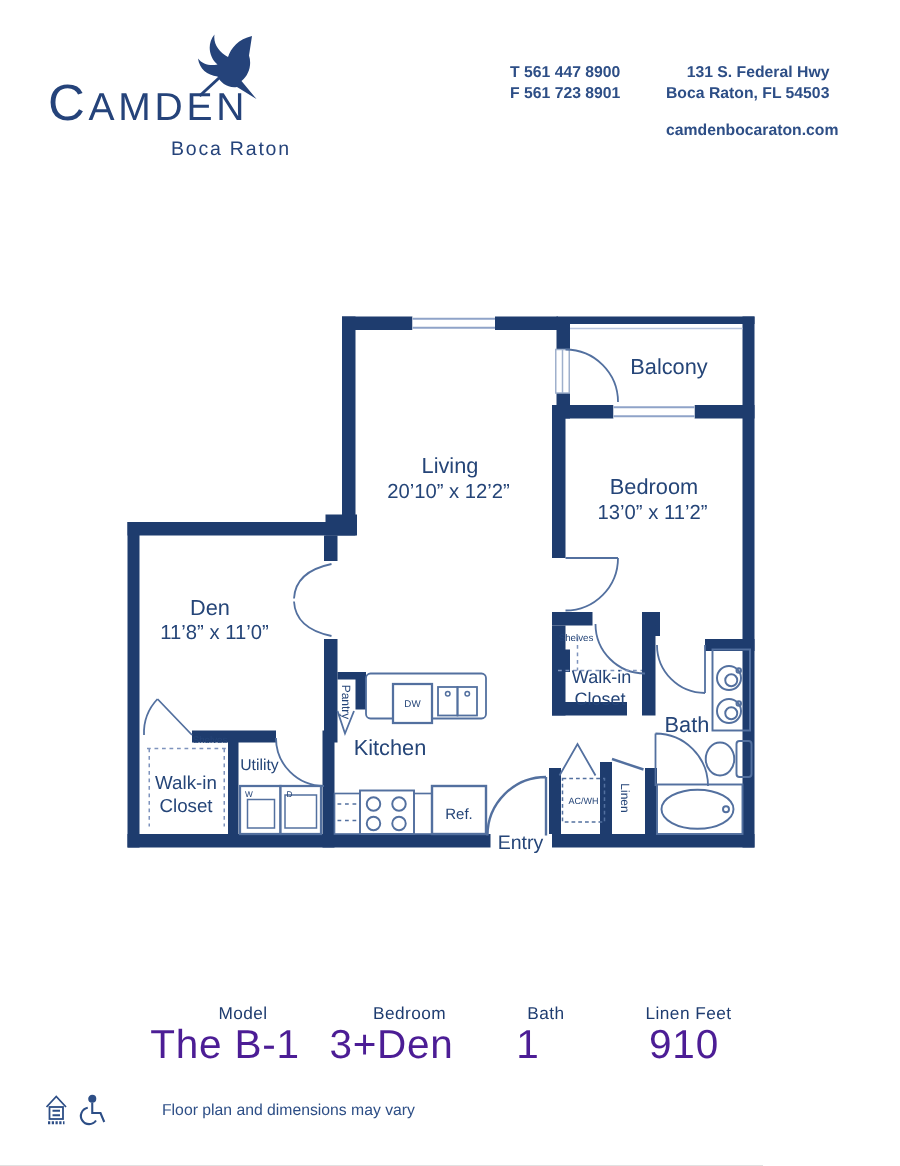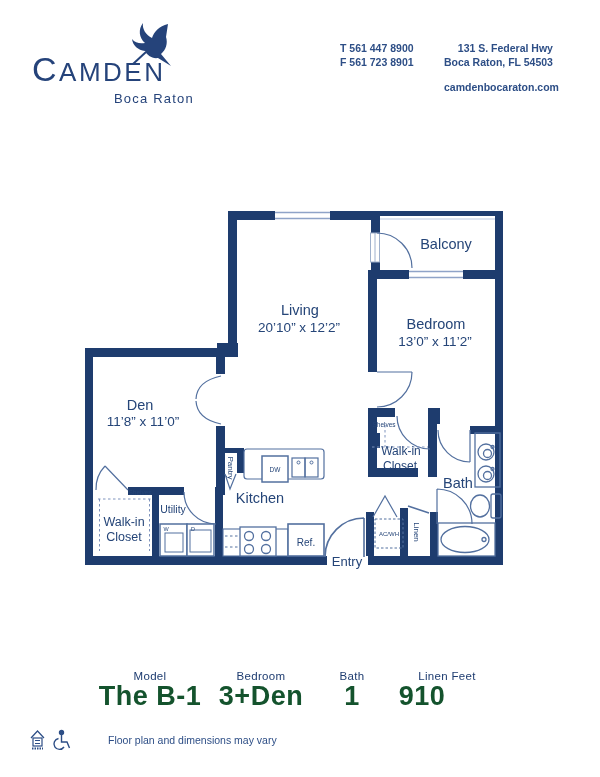--- a/index.html
+++ b/index.html
@@ -12,22 +12,22 @@
   
   #brand{left:32px;top:52px;color:#25437a;font-family:Liberation Sans, sans-serif;letter-spacing:2.5px;line-height:34px;white-space:nowrap;}
   #brand .big{font-size:34px;}
   #brand .rest{font-size:26px;}
   #brand-sub{left:86px;top:91px;color:#25437a;font-size:13px;letter-spacing:1.2px;margin-left:28px;}
   .contact{color:#2d4e86;font-size:10.5px;line-height:13.5px;white-space:nowrap;font-weight:bold;}
   #contact-phone{left:340px;top:42px;}
   #contact-addr{left:444px;top:42px;text-align:right;}
   #contact-web{left:444px;top:81px;text-align:right;}
   
-  .col-label{top:670px;transform:translateX(-50%);color:#1e3c70;font-size:11.5px;letter-spacing:.3px;white-space:nowrap;}
-  .col-value{top:681px;transform:translateX(-50%);color:#14532d;font-size:27px;letter-spacing:.5px;white-space:nowrap;font-weight:bold;}
+  .col-label{top:670px;transform:translateX(-50%);color:#1e3c70;font-size:11.5px;letter-spacing:.3px;white-space:nowrap;margin-left:12px;}
+  .col-value{top:681px;transform:translateX(-50%);color:#4c1d95;font-size:27px;letter-spacing:.5px;white-space:nowrap;}
   
   #disclaimer-text{left:76px;top:734px;color:#2d4e86;font-size:10.5px;margin-left:32px;}
   
   #plan{left:0;top:0;}
   text{font-family:"Liberation Sans",sans-serif;fill:#254578;}
   .room{font-size:14.5px;}
   .dims{font-size:13.5px;}
   .small{font-size:10.5px;}
   .tiny{font-size:6.5px;}
 </style>
@@ -215,21 +215,21 @@
   </svg>
 
   <div>
     <div class="abs col-label" style="left:150px">Model</div>
     <div class="abs col-value" style="left:150px">The B-1</div>
     <div class="abs col-label" style="left:261px">Bedroom</div>
     <div class="abs col-value" style="left:261px">3+Den</div>
     <div class="abs col-label" style="left:352px">Bath</div>
     <div class="abs col-value" style="left:352px">1</div>
     <div class="abs col-label" style="left:447px">Linen Feet</div>
-    <div class="abs col-value" style="left:422px">910</div>
+    <div class="abs col-value" style="left:456px">910</div>
   </div>
 
   <svg class="abs" style="left:30px;top:729px" width="44" height="22" viewBox="0 0 44 22">
     <g fill="none" stroke="#2d4e86" stroke-width="1.2">
       <path d="M 1,9 L 7.5,2 L 14,9"></path>
       <rect x="3" y="9" width="9" height="8"></rect>
       <path d="M 5,11.5 H 10 M 5,14.5 H 10"></path>
       <path d="M 2,19.5 H 13" stroke-width="2" stroke-dasharray="1.5,1"></path>
     </g>
     <g fill="none" stroke="#2d4e86" stroke-width="1.4">

